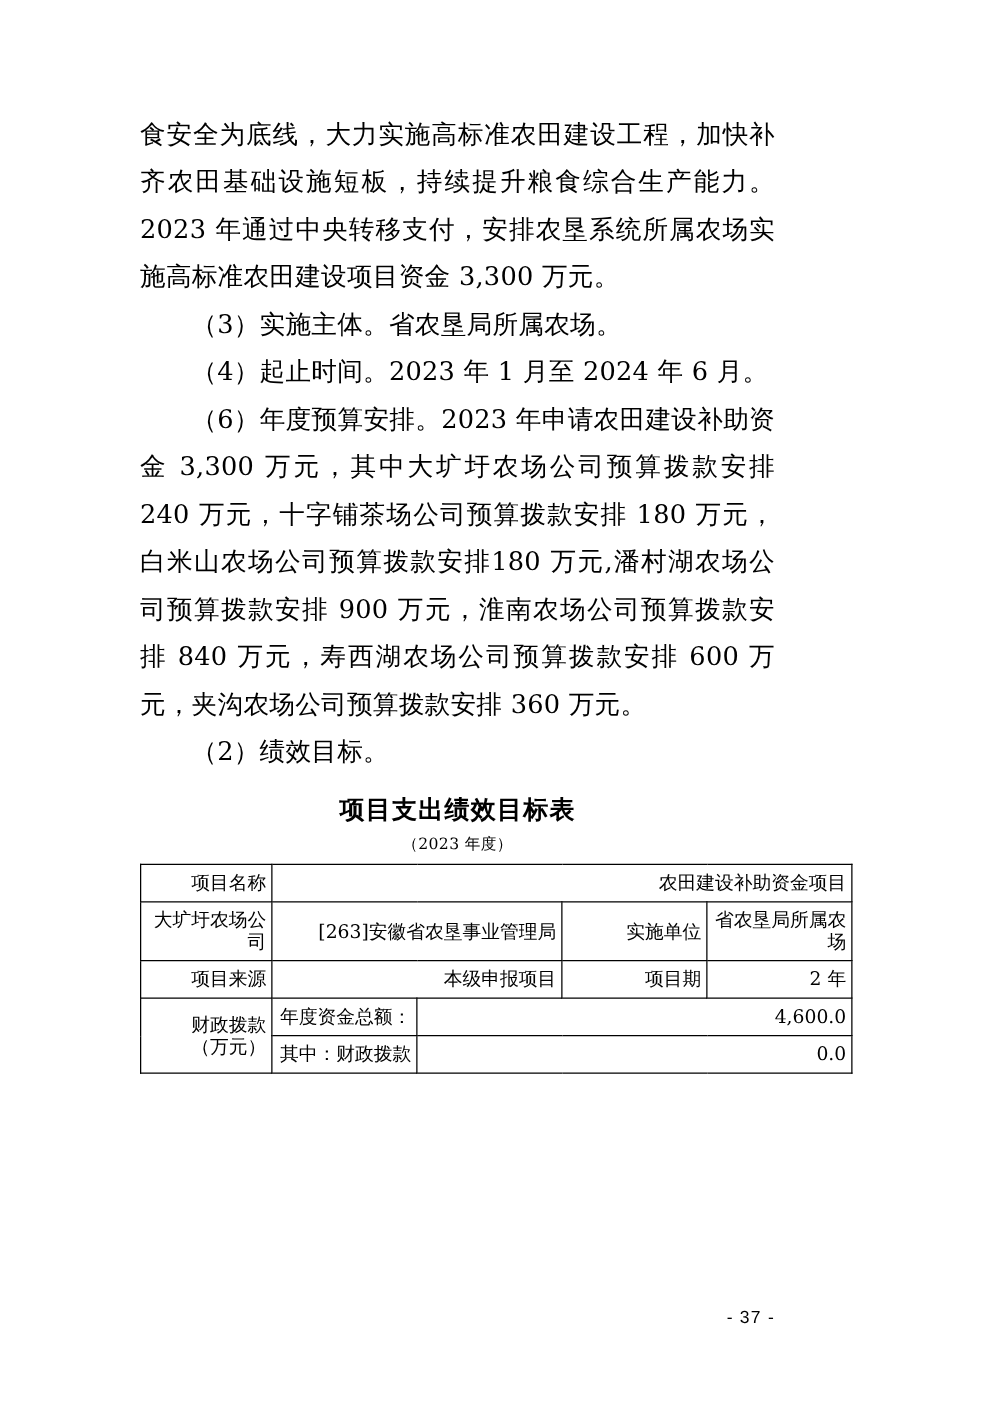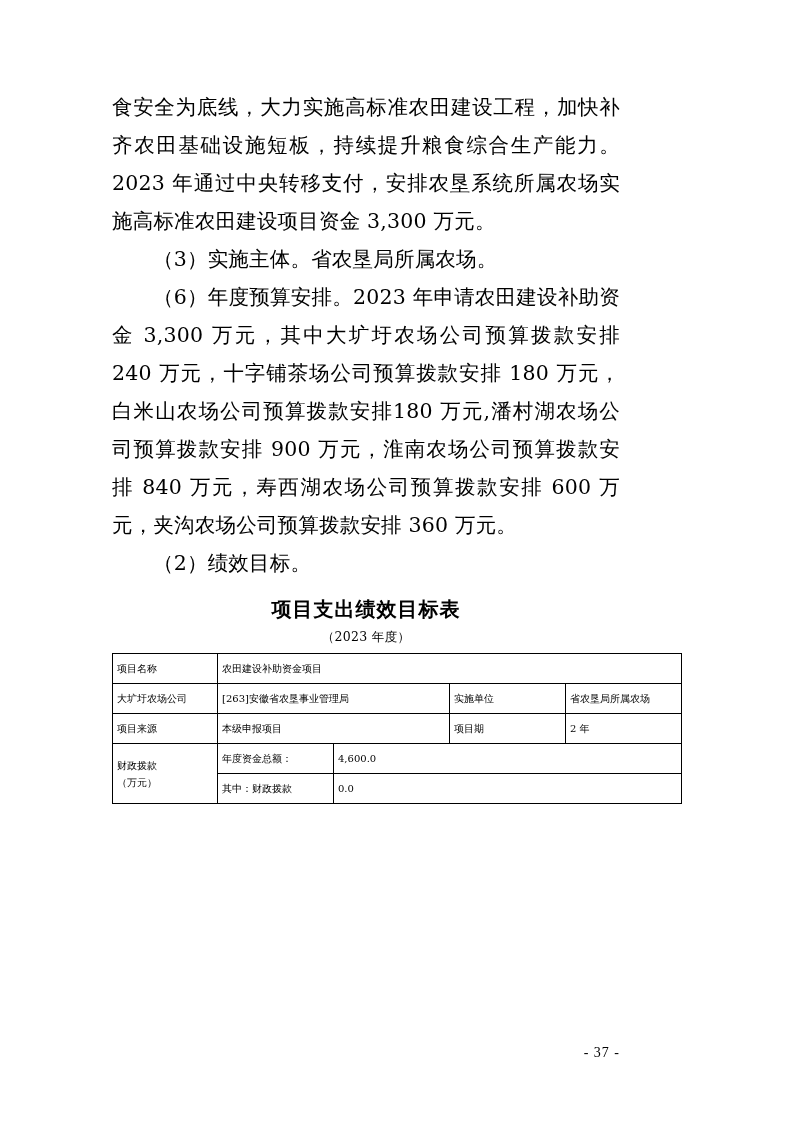--- a/index.html
+++ b/index.html
@@ -53,51 +53,52 @@
     letter-spacing: 0.3px;
   }
   table.perf {
     border-collapse: collapse;
     width: 570px;
     margin: 0 auto;
     table-layout: fixed;
   }
   table.perf td {
     border: 1px solid #000000;
-    font-size: 10px;
-    text-align: left;
+    font-size: 15px;
+    text-align: right;
     vertical-align: middle;
     padding: 6px 4px;
     line-height: 17px;
     font-family: "DejaVu Serif", "Liberation Serif", serif;
   }
   td.label-cell { width: 96px; }
   td.num-right { text-align: right; padding-right: 10px; }
   td.unit-cell { width: 84px; }
   td.val-cell { width: 118px; }
   .pagenum {
     position: absolute;
     right: 112px;
     bottom: 62px;
     font-size: 14px;
     letter-spacing: 1px;
-    font-family: Liberation Serif, serif;
+    font-family: Liberation Sans, sans-serif;
   }
   .sub-label {
     width: 150px;
   }
 </style>
 </head>
 <body>
 
 <div class="page">
 
   <div class="body-text">
     <p class="para">食安全为底线，大力实施高标准农田建设工程，加快补齐农田基础设施短板，持续提升粮食综合生产能力。2023 年通过中央转移支付，安排农垦系统所属农场实施高标准农田建设项目资金 3,300 万元。</p>
     <p class="para indent">（3）实施主体。省农垦局所属农场。</p>
+    <p class="para indent">（4）起止时间。2023 年 1 月至 2024 年 6 月。</p>
     <p class="para indent">（6）年度预算安排。2023 年申请农田建设补助资金 3,300 万元，其中大圹圩农场公司预算拨款安排 240 万元，十字铺茶场公司预算拨款安排 180 万元，白米山农场公司预算拨款安排180 万元,潘村湖农场公司预算拨款安排 900 万元，淮南农场公司预算拨款安排 840 万元，寿西湖农场公司预算拨款安排 600 万元，夹沟农场公司预算拨款安排 360 万元。</p>
     <p class="para indent">（2）绩效目标。</p>
   </div>
 
   <div class="table-title">项目支出绩效目标表</div>
   <div class="table-subtitle">（2023 年度）</div>
 
   <table class="perf">
     <tbody>
         <tr>

